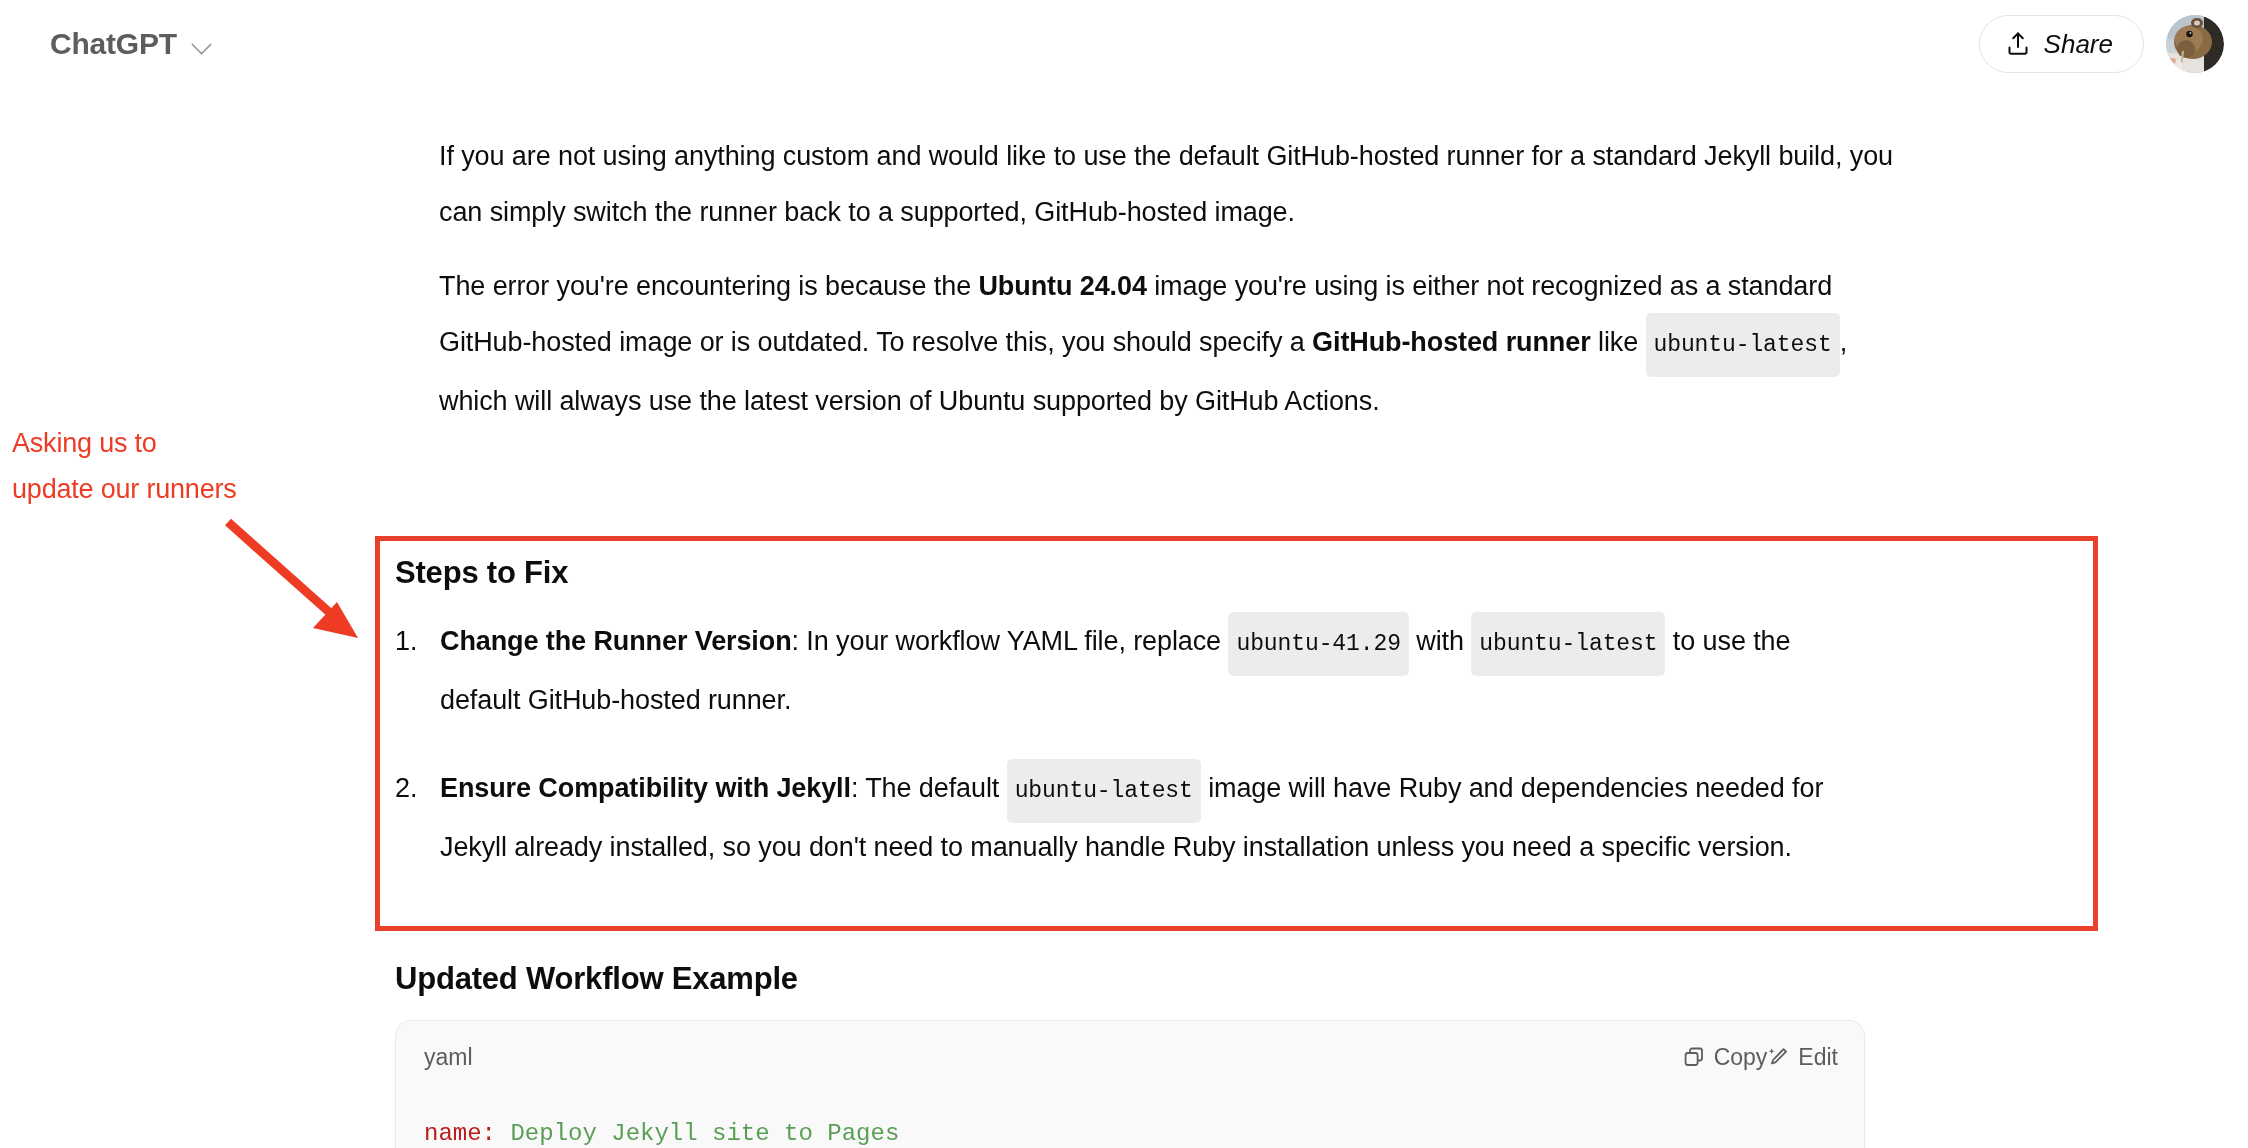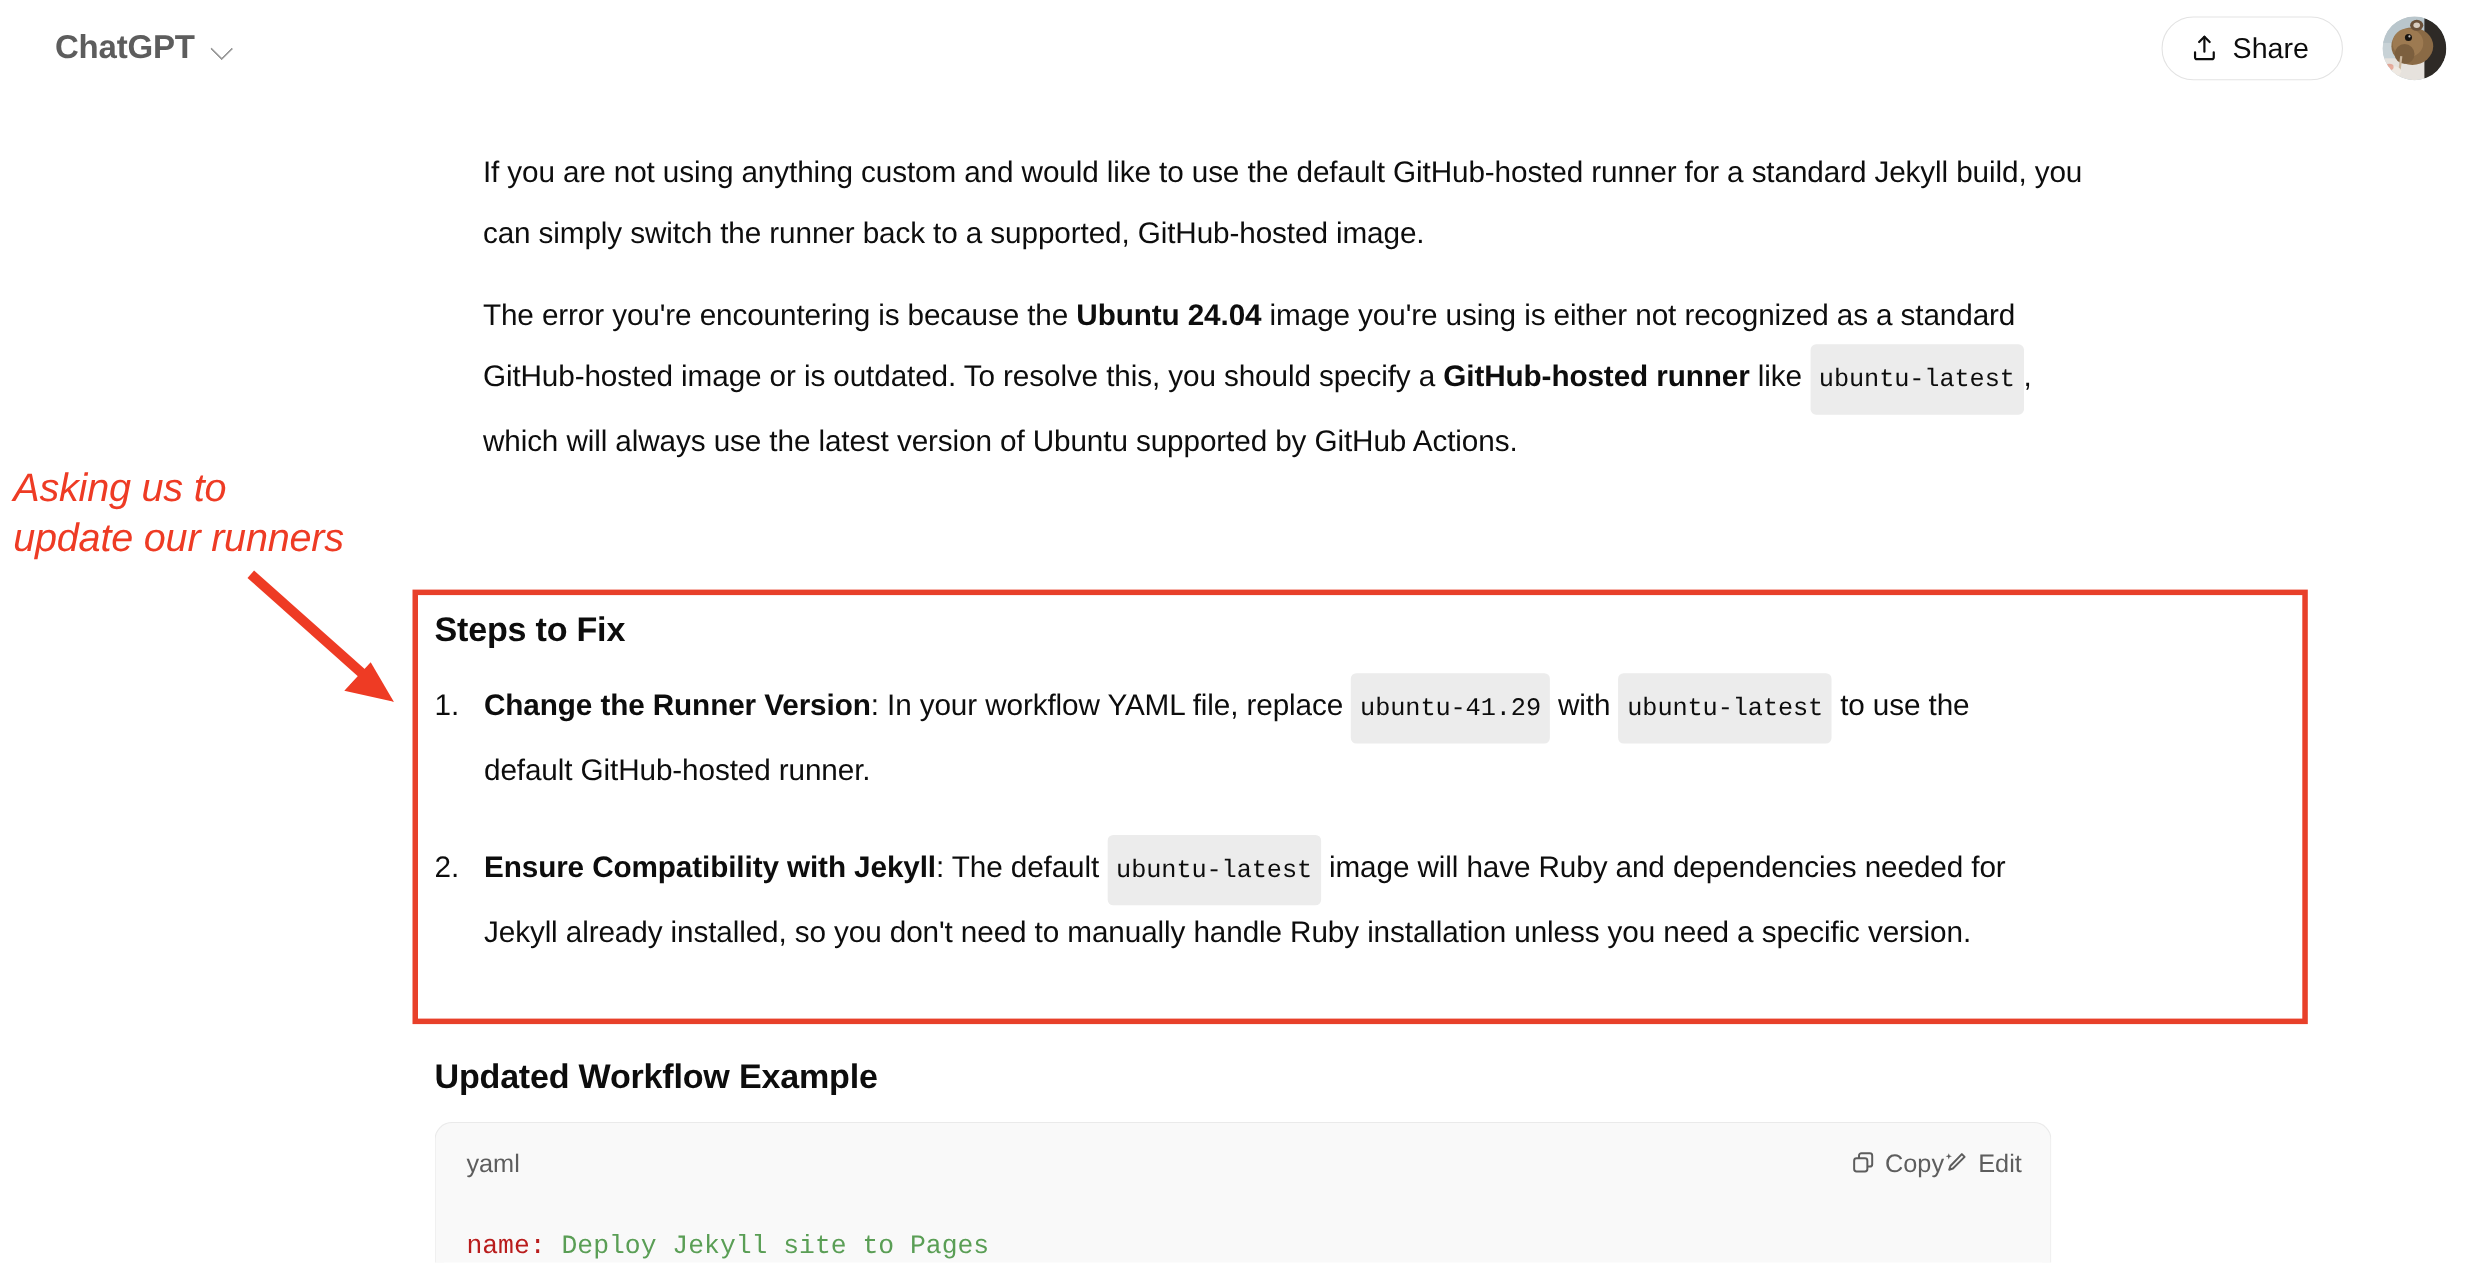--- a/index.html
+++ b/index.html
@@ -59,22 +59,23 @@
     border-right: 2.6px solid #9b9b9b;
     border-bottom: 2.6px solid #9b9b9b;
     transform: rotate(45deg);
     border-radius: 1px;
   }
 
   .topbar-right {
     margin-left: auto;
     display: flex;
     align-items: flex-end;
-    gap: 36px;
+    gap: 22px;
     margin-right: 24px;
+    font-style: italic;
   }
 
   .share-button {
     display: flex;
     align-items: center;
     gap: 14px;
     height: 58px;
     padding: 0 30px 0 26px;
     border: 1px solid #e3e3e3;
     border-radius: 999px;
@@ -245,25 +246,24 @@
 
   
   .annotation {
     position: absolute;
     left: 12px;
     top: 420px;
     width: 330px;
     z-index: 10;
   }
   .annotation-text {
-    font-size: 36px;
+    font-size: 27px;
     line-height: 46px;
     color: #ee3b24;
     letter-spacing: -0.2px;
-    font-style: italic;
   }
   .annotation-arrow {
     position: absolute;
     left: 0;
     top: 380px;
     width: 400px;
     height: 290px;
     z-index: 10;
     pointer-events: none;
   }

